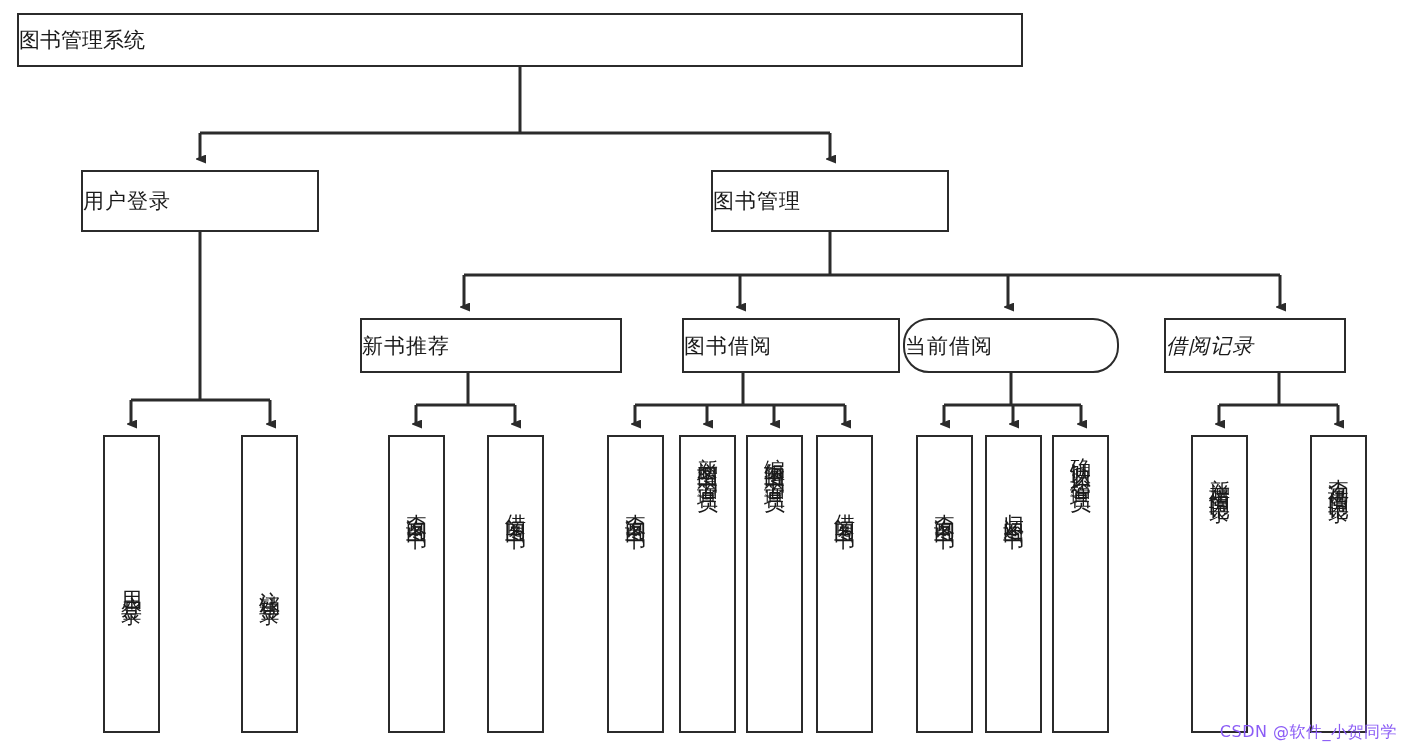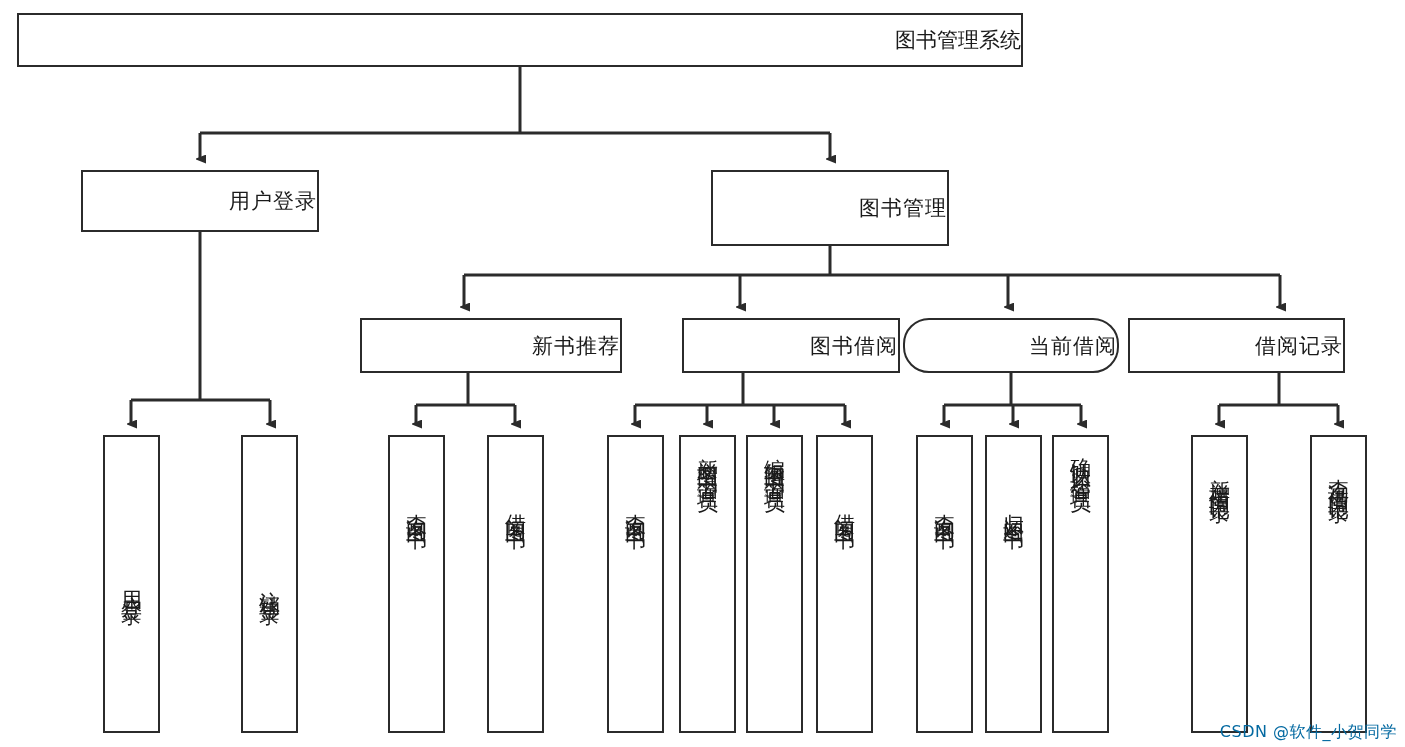--- a/index.html
+++ b/index.html
@@ -25,21 +25,21 @@
     height: 747px;
     pointer-events: none;
   }
   .node {
     position: absolute;
     box-sizing: border-box;
     background: #ffffff;
     border: 2px solid #2b2b2b;
     display: flex;
     align-items: center;
-    justify-content: flex-end;
+    justify-content: flex-start;
     color: #1a1a1a;
   }
   .node.h {
     font-size: 21px;
     letter-spacing: 1px;
   }
   .node.root {
     font-size: 21px;
   }
   .node.v {
@@ -54,21 +54,21 @@
     line-height: 1.05;
     letter-spacing: 5px;
     white-space: nowrap;
     color: #1a1a1a;
   }
   .watermark {
     position: absolute;
     right: 8px;
     bottom: 4px;
     font-size: 16px;
-    color: #0369a1;
+    color: #8b5cf6;
     white-space: nowrap;
     letter-spacing: 0.5px;
   }
 </style>
 </head>
 <body>
 
 <div id="canvas">
 
   <svg class="wires" viewBox="0 0 1405 747" xmlns="http://www.w3.org/2000/svg">
@@ -122,34 +122,34 @@
     </g>
   </svg>
 
   <div class="node root" style="left:17px; top:13px; width:1006px; height:54px;">
     <span>图书管理系统</span>
   </div>
 
   <div class="node h" style="left:81px; top:170px; width:238px; height:62px;">
     <span>用户登录</span>
   </div>
-  <div class="node h" style="left:711px; top:170px; width:238px; height:76px;">
+  <div class="node h" style="left:711px; top:170px; width:238px; height:62px;">
     <span>图书管理</span>
   </div>
 
   <div class="node h" style="left:360px; top:318px; width:262px; height:55px;">
     <span>新书推荐</span>
   </div>
   <div class="node h" style="left:634px; top:318px; width:218px; height:55px;margin-left:48px;">
     <span>图书借阅</span>
   </div>
   <div class="node h" style="left:903px; top:318px; width:216px; height:55px;border-radius:26px;">
     <span>当前借阅</span>
   </div>
-  <div class="node h" style="left:1128px; top:318px; width:217px; height:55px;">
+  <div class="node h" style="left:1164px; top:318px; width:182px; height:55px;font-style:italic;">
     <span>借阅记录</span>
   </div>
 
   <div class="node v" style="left:103px; top:435px; width:57px; height:298px; align-items:center; padding-top:0;">
     <span class="vtext">用户登录</span>
   </div>
   <div class="node v" style="left:241px; top:435px; width:57px; height:298px; align-items:center; padding-top:0;">
     <span class="vtext">注销登录</span>
   </div>
 

